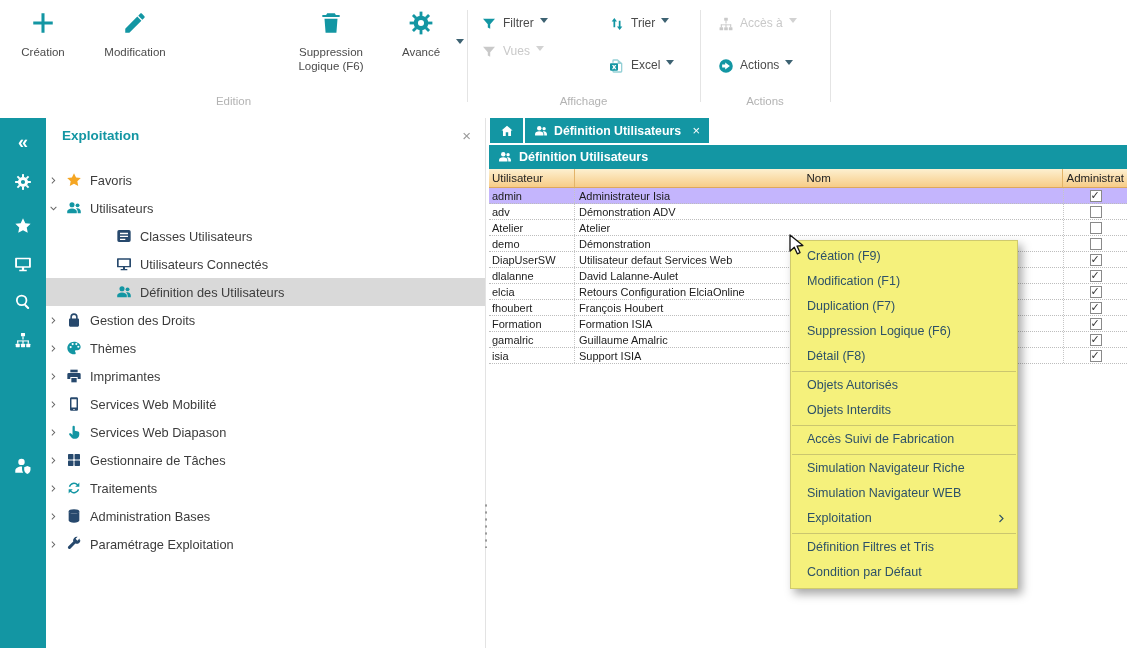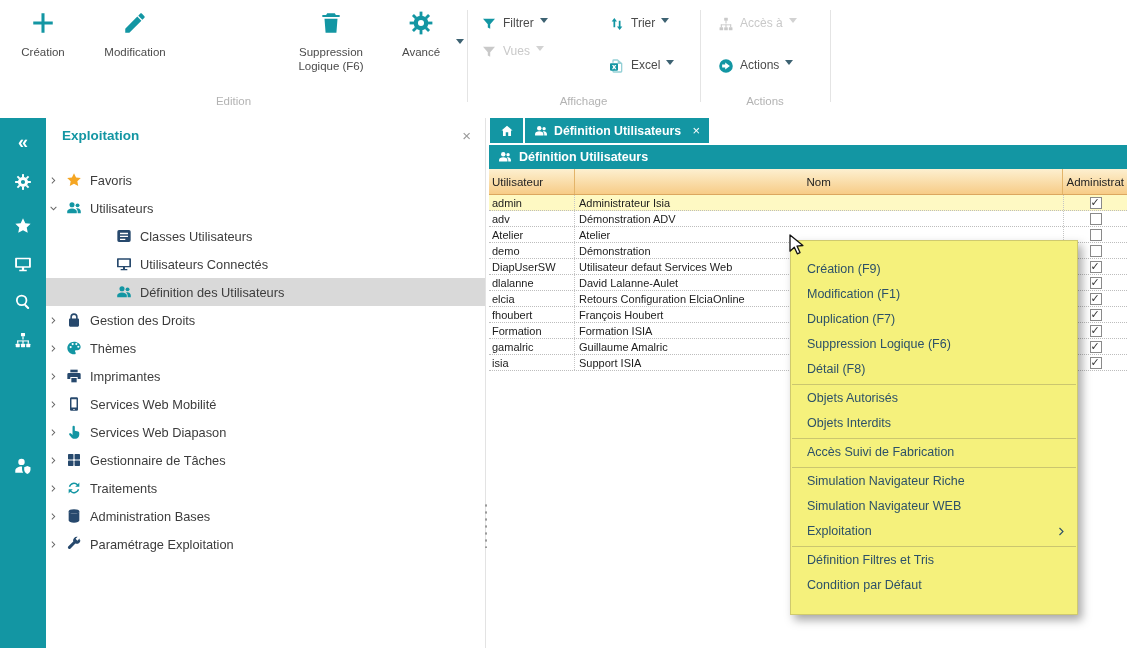--- a/index.html
+++ b/index.html
@@ -53,37 +53,37 @@
   #tab-home{left:4px;width:33px;justify-content:center}
   #tab-active{left:39px;width:184px;padding:0 9px;gap:6px}
   .tabname{font-size:12.3px;font-weight:bold;white-space:nowrap}
   .tabclose{margin-left:auto;font-size:13px;line-height:1}
   .ic14{width:14px;height:14px;color:#fff}
   #pheader{position:absolute;left:3px;top:27px;right:0;height:24px;background:#1396a3;color:#fff;display:flex;align-items:center;padding-left:9px;gap:7px}
   .ptitle{font-size:12.5px;font-weight:bold}
 
   
   #grid{position:absolute;left:3px;top:51px;right:0;bottom:0}
-  #ghead{display:flex;height:26px;background:linear-gradient(#fdf0d0,#f7cc87);border-bottom:1px solid #dca75f}
+  #ghead{display:flex;height:19px;background:linear-gradient(#fdf0d0,#f7cc87);border-bottom:1px solid #dca75f}
   .gh{font-size:11.5px;color:#222;display:flex;align-items:center;border-right:1px solid #e3b469;padding:0 3px}
   .gh.c-user{width:86px}
   .gh.c-name{width:489px;justify-content:center}
   .gh.c-admin{flex:1;border-right:none}
   .grow{display:flex;height:16px;border-bottom:1px dotted #bdbdbd;background:#fff;cursor:default}
-  .grow.selected{background:#fef9c3}
+  .grow.selected{background:#c4b5fd}
   .gc{font-size:11px;color:#1c1c1c;display:flex;align-items:center;padding-left:3px;border-right:1px dotted #c6c6c6;overflow:hidden;white-space:nowrap}
   .gc.c-user{width:86px}
   .gc.c-name{width:489px;padding-left:4px}
   .gc.c-admin{flex:1;justify-content:center;border-right:none;padding-left:0}
   .cb{width:12px;height:12px;border:1px solid #8a8a8a;background:#fff;position:relative}
   .cb.checked::after{content:"\2713";position:absolute;left:0px;top:-2px;font-size:11px;font-weight:bold;color:#333}
 
   
-  #ctxmenu{position:absolute;left:790px;top:240px;width:288px;background:#f5f17c;border:1px solid #cfca6e;
-    box-shadow:4px 5px 9px rgba(0,0,0,.35);padding:16px 0;z-index:50}
+  #ctxmenu{position:absolute;left:790px;top:240px;width:228px;background:#f5f17c;border:1px solid #cfca6e;
+    box-shadow:4px 5px 9px rgba(0,0,0,.35);padding:3px 0;z-index:50}
   .mitem{position:relative;height:25px;line-height:25px;padding-left:16px;font-size:12.5px;color:#2d5168;cursor:pointer;white-space:nowrap}
   .msep{height:1px;background:#cbc66f;margin:1.5px 1px}
   .msub{position:absolute;right:10px;top:7px;width:11px;height:11px;color:#2d5168}
   .msub svg{width:11px;height:11px}
 
   #cursor{position:absolute;left:786px;top:234px;z-index:60}
 </style>
 </head>
 <body>
 

